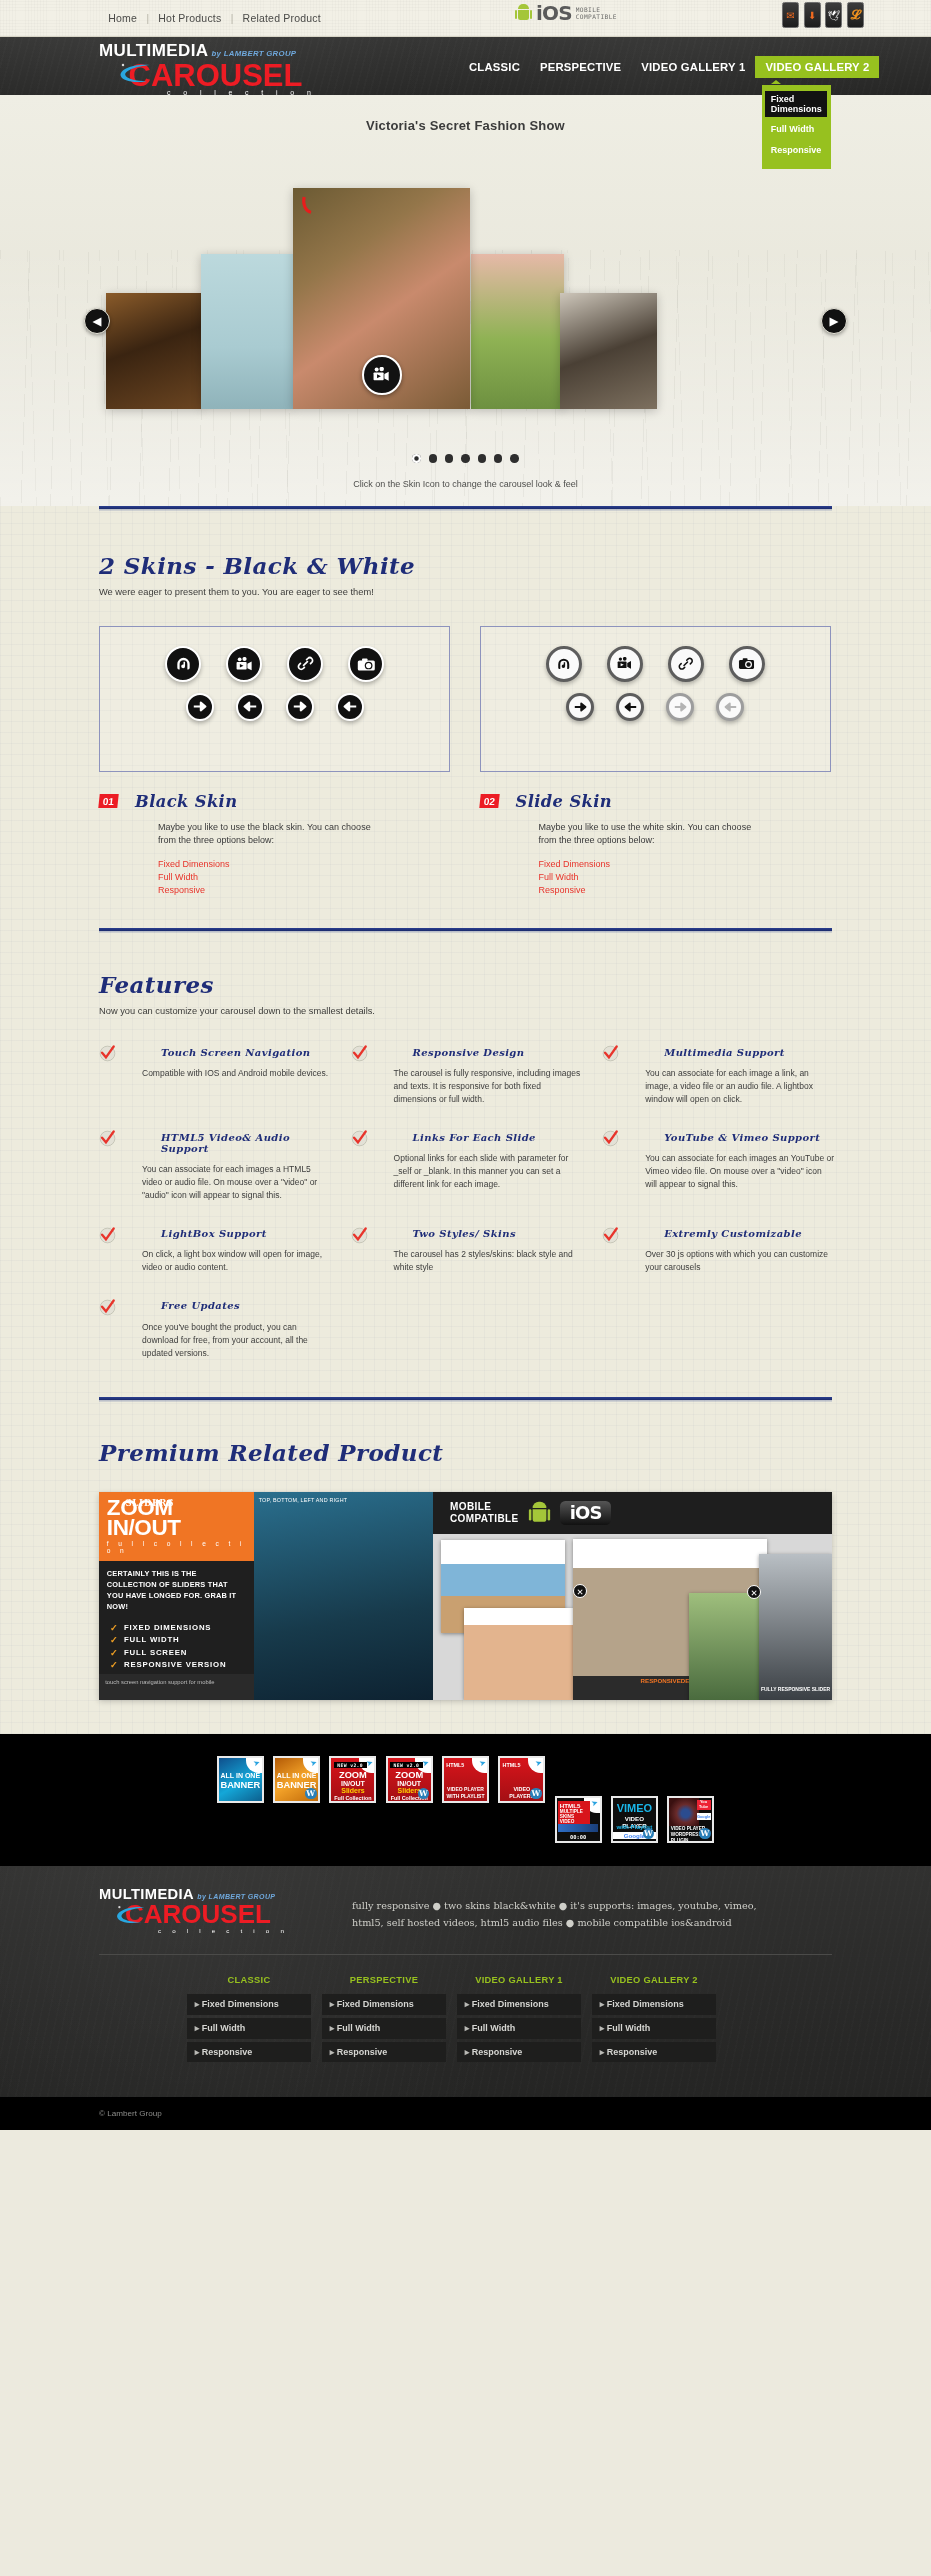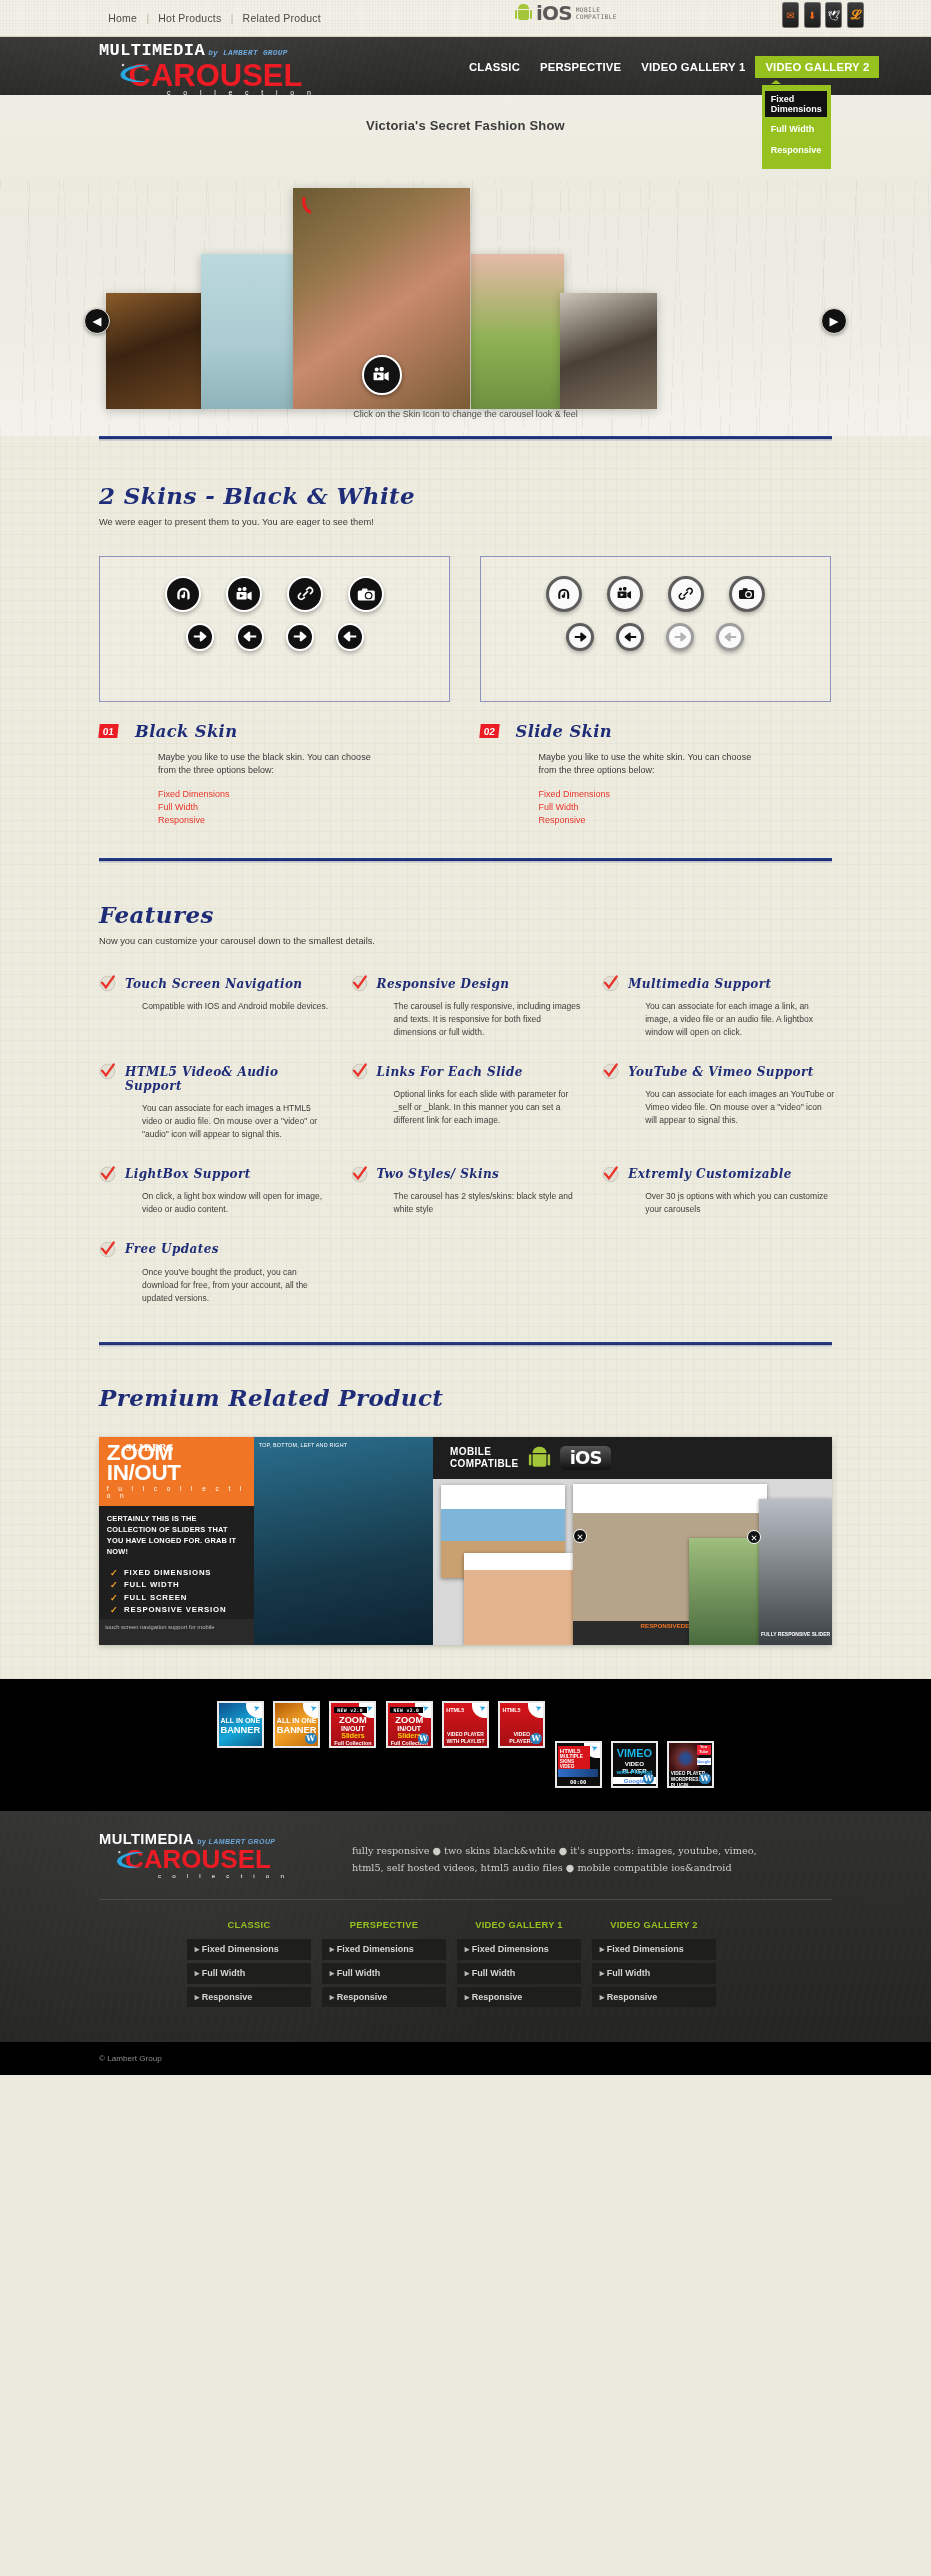--- a/index.html
+++ b/index.html
@@ -70,21 +70,21 @@
     background:#2f2f2e;
     background-image:
       radial-gradient(circle at 18% 30%, rgba(255,255,255,.045), transparent 45%),
       radial-gradient(circle at 70% 75%, rgba(255,255,255,.03), transparent 40%),
       repeating-linear-gradient(105deg, rgba(255,255,255,.016) 0 1.6px, transparent 1.6px 7px),
       linear-gradient(#343433,#262625);
     overflow:visible; z-index:40;
   }
   .logo { position:absolute; left:99px; top:4.7px; width:241px; height:54px; }
   .logo .l1 {
-    font-family:Liberation Mono, monospace; font-weight:bold;
+    font-family:Liberation Sans, sans-serif; font-weight:bold;
     font-size:17px; color:#fff; letter-spacing:0.4px; line-height:17px;
   }
   .logo .l1 small {
     font-size:7.8px; font-style:italic; color:#6fa8dc; letter-spacing:0.3px;
     font-weight:bold; margin-left:3.1px;
   }
   .logo .l2 {
     font-family:"Liberation Sans", sans-serif; font-weight:bold;
     font-size:31px; color:#ed1c24; letter-spacing:0px; line-height:29.5px;
     margin-left:29.5px; margin-top:-0.8px;
@@ -121,21 +121,21 @@
   }
   .dropdown a {
     display:block; color:#fff; text-decoration:none;
     font-size:9px; font-weight:bold; padding:3.1px 6.2px; margin:0 3.1px 3.9px 3.1px;
     font-family:"Liberation Sans", sans-serif;
   }
   .dropdown a.sel { background:#121212; }
 
   
   .hero {
-    position:relative; height:341px; overflow:hidden;
+    position:relative; height:411px; overflow:hidden;
     background:#e9e7da;
     background-image:
       linear-gradient(#efeee4,#e3e1d4),
       repeating-linear-gradient(0deg, rgba(0,0,0,.02) 0 0.8px, transparent 0.8px 3.9px);
   }
   .perspective-floor{
     position:absolute; left:0; right:0; bottom:0; height:256px;
     background:
       linear-gradient(to bottom, rgba(255,255,255,0) 0%, rgba(255,255,255,.55) 100%);
   }
@@ -259,21 +259,21 @@
   
   .features-sec { padding:40px 0 37px 0; }
   .feat-grid {
     display:grid; grid-template-columns:repeat(3,1fr);
     column-gap:18.6px; row-gap:26px; margin-top:31px;
   }
   .feat { position:relative; padding-left:26px; }
   .feat .check {
     position:absolute; left:0; top:-1.6px; width:17px; height:17px;
   }
-  .feat h4 { font-size:12px; }
+  .feat h4 { font-size:10px;margin-left:36px; }
   .feat p { font-size:8.5px; color:#3d3d3c; line-height:13px; margin:9.3px 0 0 17px; width:190px; }
 
   
   .premium-sec { padding:39px 0 34px 0; }
   .promo {
     margin-top:26px; width:733px; height:208px; position:relative;
     overflow:hidden; background:#1c1c1c;
     box-shadow:0 1.6px 6.2px rgba(0,0,0,.2);
   }
   .promo-left { position:absolute; left:0; top:0; width:155px; height:208px; background:#1f1f1f; }

